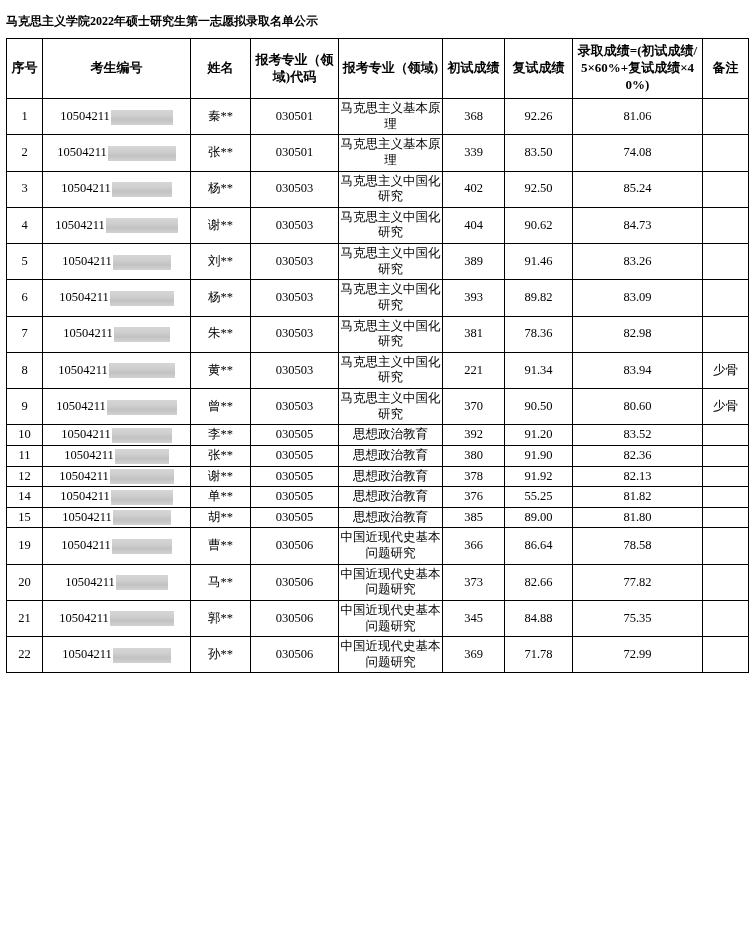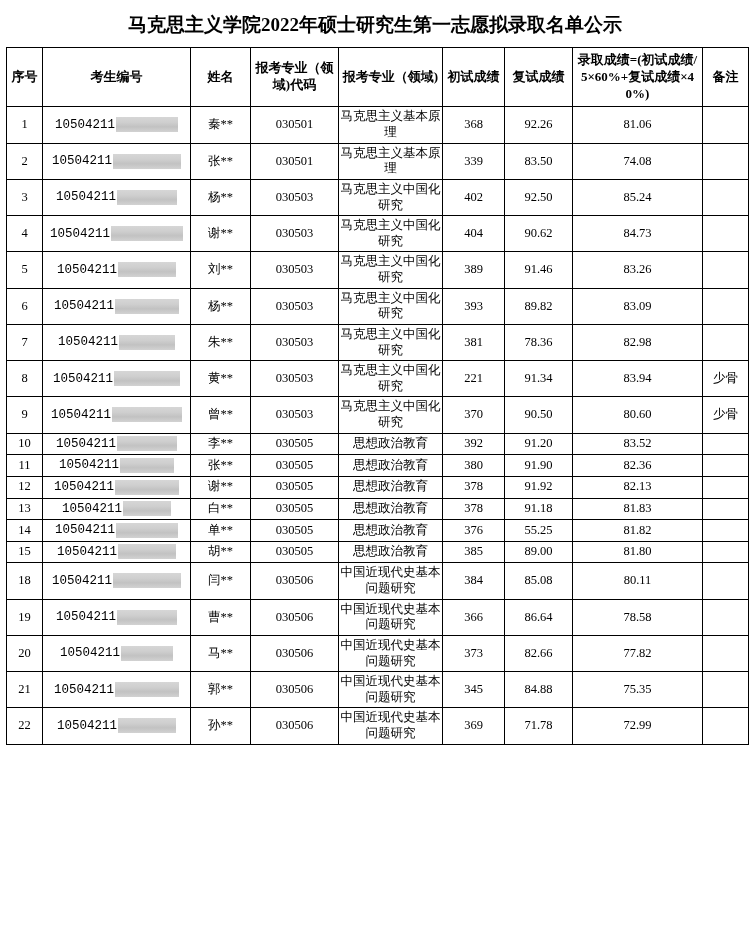--- a/index.html
+++ b/index.html
@@ -11,24 +11,23 @@
     width: 750px;
     font-family: "Liberation Serif", "DejaVu Serif", serif;
     color: #000000;
   }
   .page {
     width: 750px;
     box-sizing: border-box;
     padding: 8px 6px 0 6px;
   }
   .doc-title {
-    text-align: center;
     font-family: "Liberation Serif", "DejaVu Serif", serif;
     font-weight: bold;
-    font-size: 19px;
+    font-size: 12px;
     letter-spacing: 0px;
     margin: 6px 0 10px 0;
     line-height: 1.2;
   }
   table.roster {
     border-collapse: collapse;
     width: 738px;
     margin: 0 auto;
     table-layout: fixed;
   }
@@ -61,21 +60,21 @@
 
   td.idx { font-size: 12.5px; }
   td.num {
     position: relative;
     text-align: left;
     padding-left: 6px;
     white-space: nowrap;
     overflow: hidden;
   }
   td.num .numtext {
-    font-family: Liberation Mono, monospace;
+    font-family: Liberation Serif, serif;
     font-size: 12.5px;
   }
   .redact {
     display: inline-block;
     height: 15px;
     vertical-align: middle;
     margin-left: 1px;
     background: linear-gradient(180deg,#d6d6d6 0%,#cfcfcf 35%,#c2c2c2 65%,#d2d2d2 100%);
   }
   td.name { font-size: 13px; }
@@ -243,61 +242,39 @@
           <td class="num"><span class="numtext">10504211</span><span class="redact" style="width: 64px;"></span></td>
           <td class="name">谢**</td>
           <td class="code">030505</td>
           <td class="major">思想政治教育</td>
           <td class="score">378</td>
           <td class="score">91.92</td>
           <td class="score">82.13</td>
           <td class="note"></td>
         </tr>
         <tr>
-          <td class="idx">13</td>
-          <td class="num"><span class="numtext">10504211</span><span class="redact" style="width: 48px;"></span></td>
-          <td class="name">白**</td>
-          <td class="code">030505</td>
-          <td class="major">思想政治教育</td>
-          <td class="score">378</td>
-          <td class="score">91.18</td>
-          <td class="score">81.83</td>
-          <td class="note"></td>
-        </tr>
-        <tr>
           <td class="idx">14</td>
           <td class="num"><span class="numtext">10504211</span><span class="redact" style="width: 62px;"></span></td>
           <td class="name">单**</td>
           <td class="code">030505</td>
           <td class="major">思想政治教育</td>
           <td class="score">376</td>
           <td class="score">55.25</td>
           <td class="score">81.82</td>
           <td class="note"></td>
         </tr>
         <tr>
           <td class="idx">15</td>
           <td class="num"><span class="numtext">10504211</span><span class="redact" style="width: 58px;"></span></td>
           <td class="name">胡**</td>
           <td class="code">030505</td>
           <td class="major">思想政治教育</td>
           <td class="score">385</td>
           <td class="score">89.00</td>
           <td class="score">81.80</td>
-          <td class="note"></td>
-        </tr>
-        <tr>
-          <td class="idx">18</td>
-          <td class="num"><span class="numtext">10504211</span><span class="redact" style="width: 68px;"></span></td>
-          <td class="name">闫**</td>
-          <td class="code">030506</td>
-          <td class="major">中国近现代史基本问题研究</td>
-          <td class="score">384</td>
-          <td class="score">85.08</td>
-          <td class="score">80.11</td>
           <td class="note"></td>
         </tr>
         <tr>
           <td class="idx">19</td>
           <td class="num"><span class="numtext">10504211</span><span class="redact" style="width: 60px;"></span></td>
           <td class="name">曹**</td>
           <td class="code">030506</td>
           <td class="major">中国近现代史基本问题研究</td>
           <td class="score">366</td>
           <td class="score">86.64</td>

